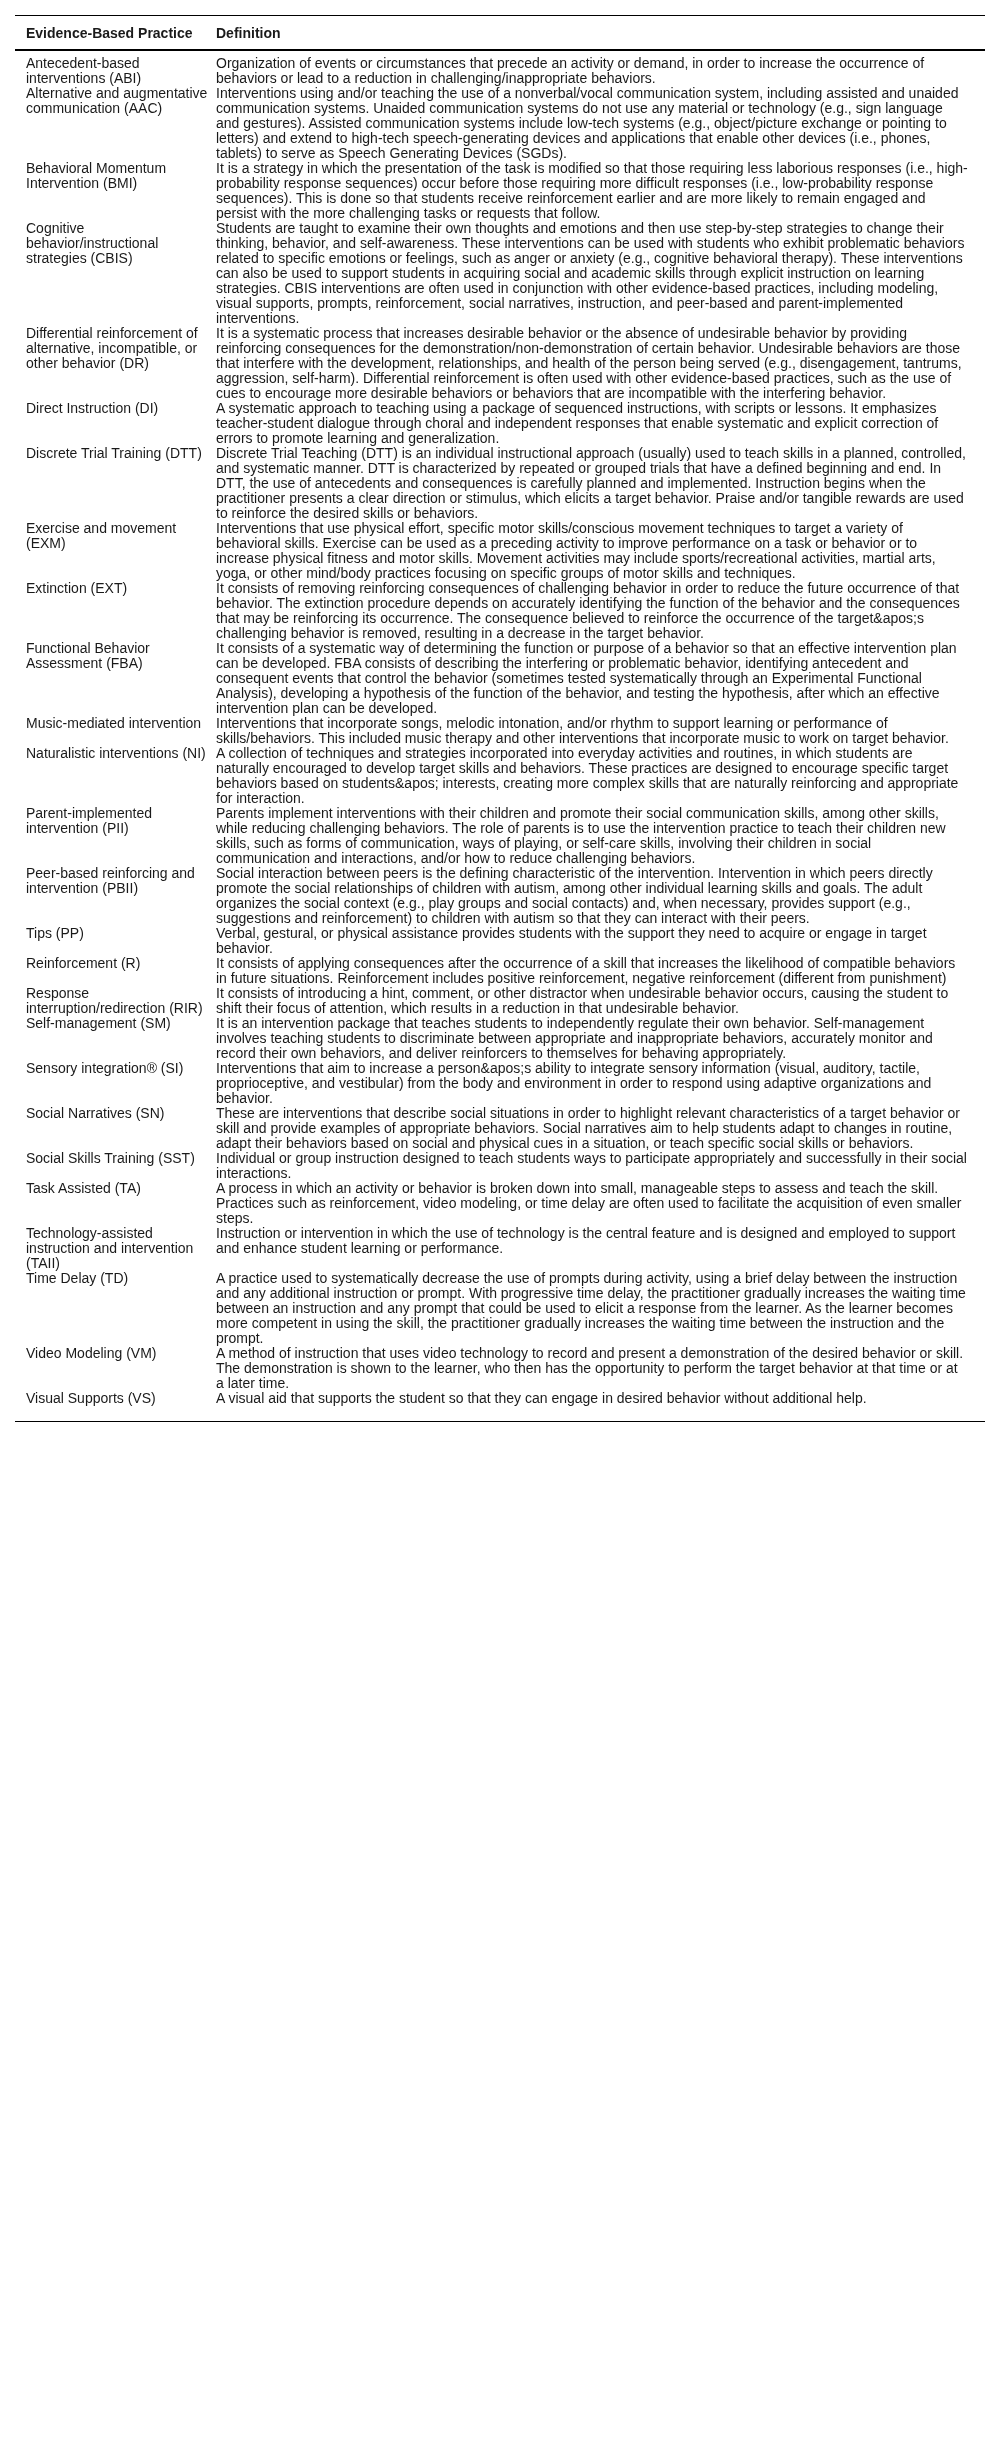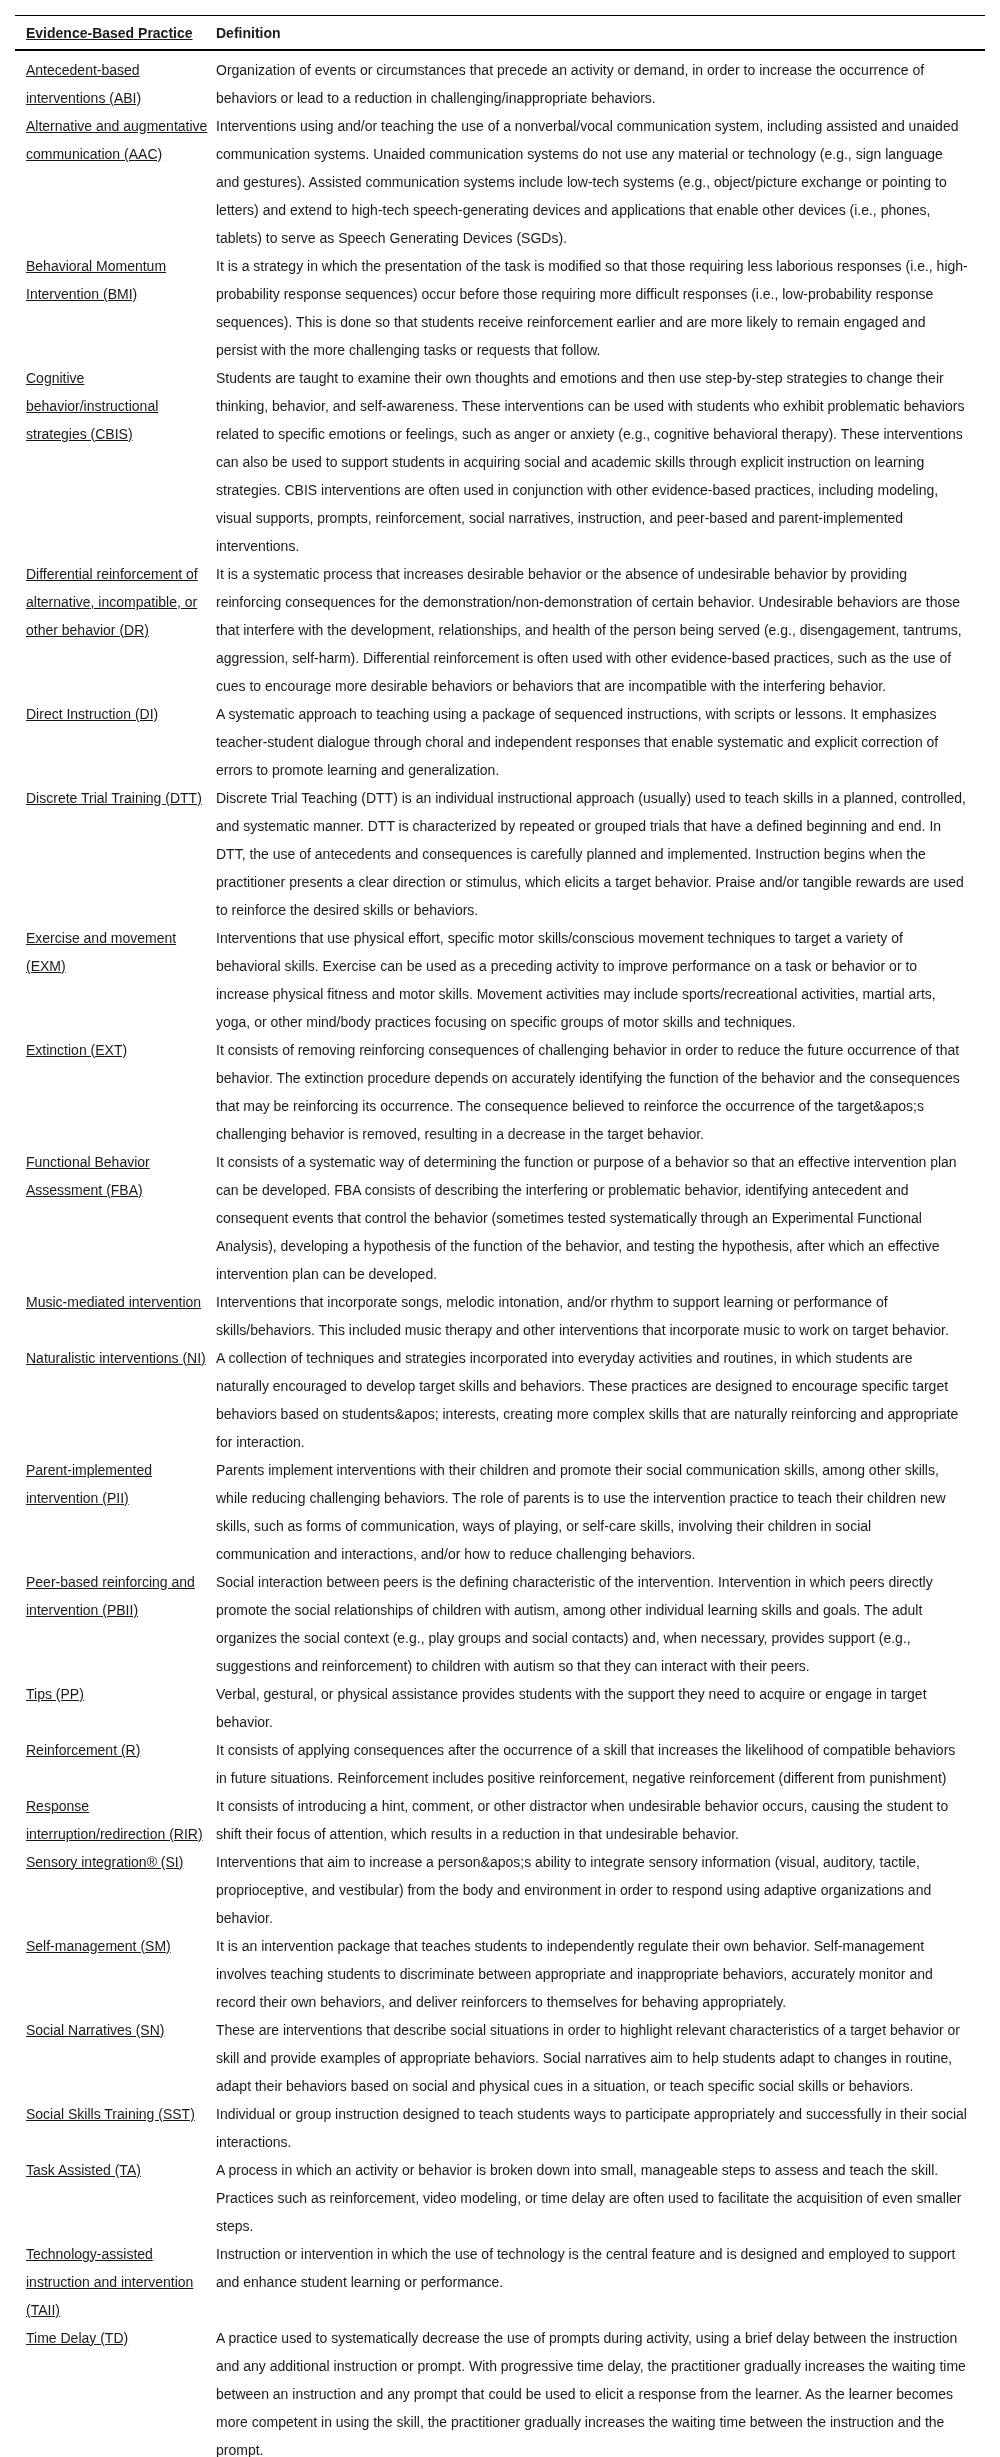--- a/index.html
+++ b/index.html
@@ -28,25 +28,25 @@
   th {
     font-weight: bold;
     text-align: left;
     vertical-align: top;
     padding: 7px 0 5px 0;
     line-height: 20.5px;
   }
   td {
     vertical-align: top;
     padding: 0;
-    line-height: 28px;
+    line-height: 15px;
   }
   tbody tr:first-child td { padding-top: 5px; }
   tbody tr:last-child td { padding-bottom: 15px; }
-  .col-practice { width: 201px; padding-left: 11px; padding-right: 4px; box-sizing: border-box; text-decoration: underline; }
+  .col-practice { width: 201px; padding-left: 11px; padding-right: 4px; box-sizing: border-box; }
   .col-def { padding-right: 16px; }
 </style>
 </head>
 <body>
 
 <div class="table-wrap">
   <table>
     <thead>
       <tr>
         <th class="col-practice">Evidence-Based Practice</th>
@@ -116,26 +116,26 @@
         </tr>
         <tr>
           <td class="col-practice">Reinforcement (R)</td>
           <td class="col-def">It consists of applying consequences after the occurrence of a skill that increases the likelihood of compatible behaviors in future situations. Reinforcement includes positive reinforcement, negative reinforcement (different from punishment)</td>
         </tr>
         <tr>
           <td class="col-practice">Response interruption/redirection (RIR)</td>
           <td class="col-def">It consists of introducing a hint, comment, or other distractor when undesirable behavior occurs, causing the student to shift their focus of attention, which results in a reduction in that undesirable behavior.</td>
         </tr>
         <tr>
+          <td class="col-practice">Self-management (SM)</td>
+          <td class="col-def">It is an intervention package that teaches students to independently regulate their own behavior. Self-management involves teaching students to discriminate between appropriate and inappropriate behaviors, accurately monitor and record their own behaviors, and deliver reinforcers to themselves for behaving appropriately.</td>
+        </tr>
+        <tr>
           <td class="col-practice">Sensory integration® (SI)</td>
           <td class="col-def">Interventions that aim to increase a person&amp;apos;s ability to integrate sensory information (visual, auditory, tactile, proprioceptive, and vestibular) from the body and environment in order to respond using adaptive organizations and behavior.</td>
-        </tr>
-        <tr>
-          <td class="col-practice">Self-management (SM)</td>
-          <td class="col-def">It is an intervention package that teaches students to independently regulate their own behavior. Self-management involves teaching students to discriminate between appropriate and inappropriate behaviors, accurately monitor and record their own behaviors, and deliver reinforcers to themselves for behaving appropriately.</td>
         </tr>
         <tr>
           <td class="col-practice">Social Narratives (SN)</td>
           <td class="col-def">These are interventions that describe social situations in order to highlight relevant characteristics of a target behavior or skill and provide examples of appropriate behaviors. Social narratives aim to help students adapt to changes in routine, adapt their behaviors based on social and physical cues in a situation, or teach specific social skills or behaviors.</td>
         </tr>
         <tr>
           <td class="col-practice">Social Skills Training (SST)</td>
           <td class="col-def">Individual or group instruction designed to teach students ways to participate appropriately and successfully in their social interactions.</td>
         </tr>
         <tr>

